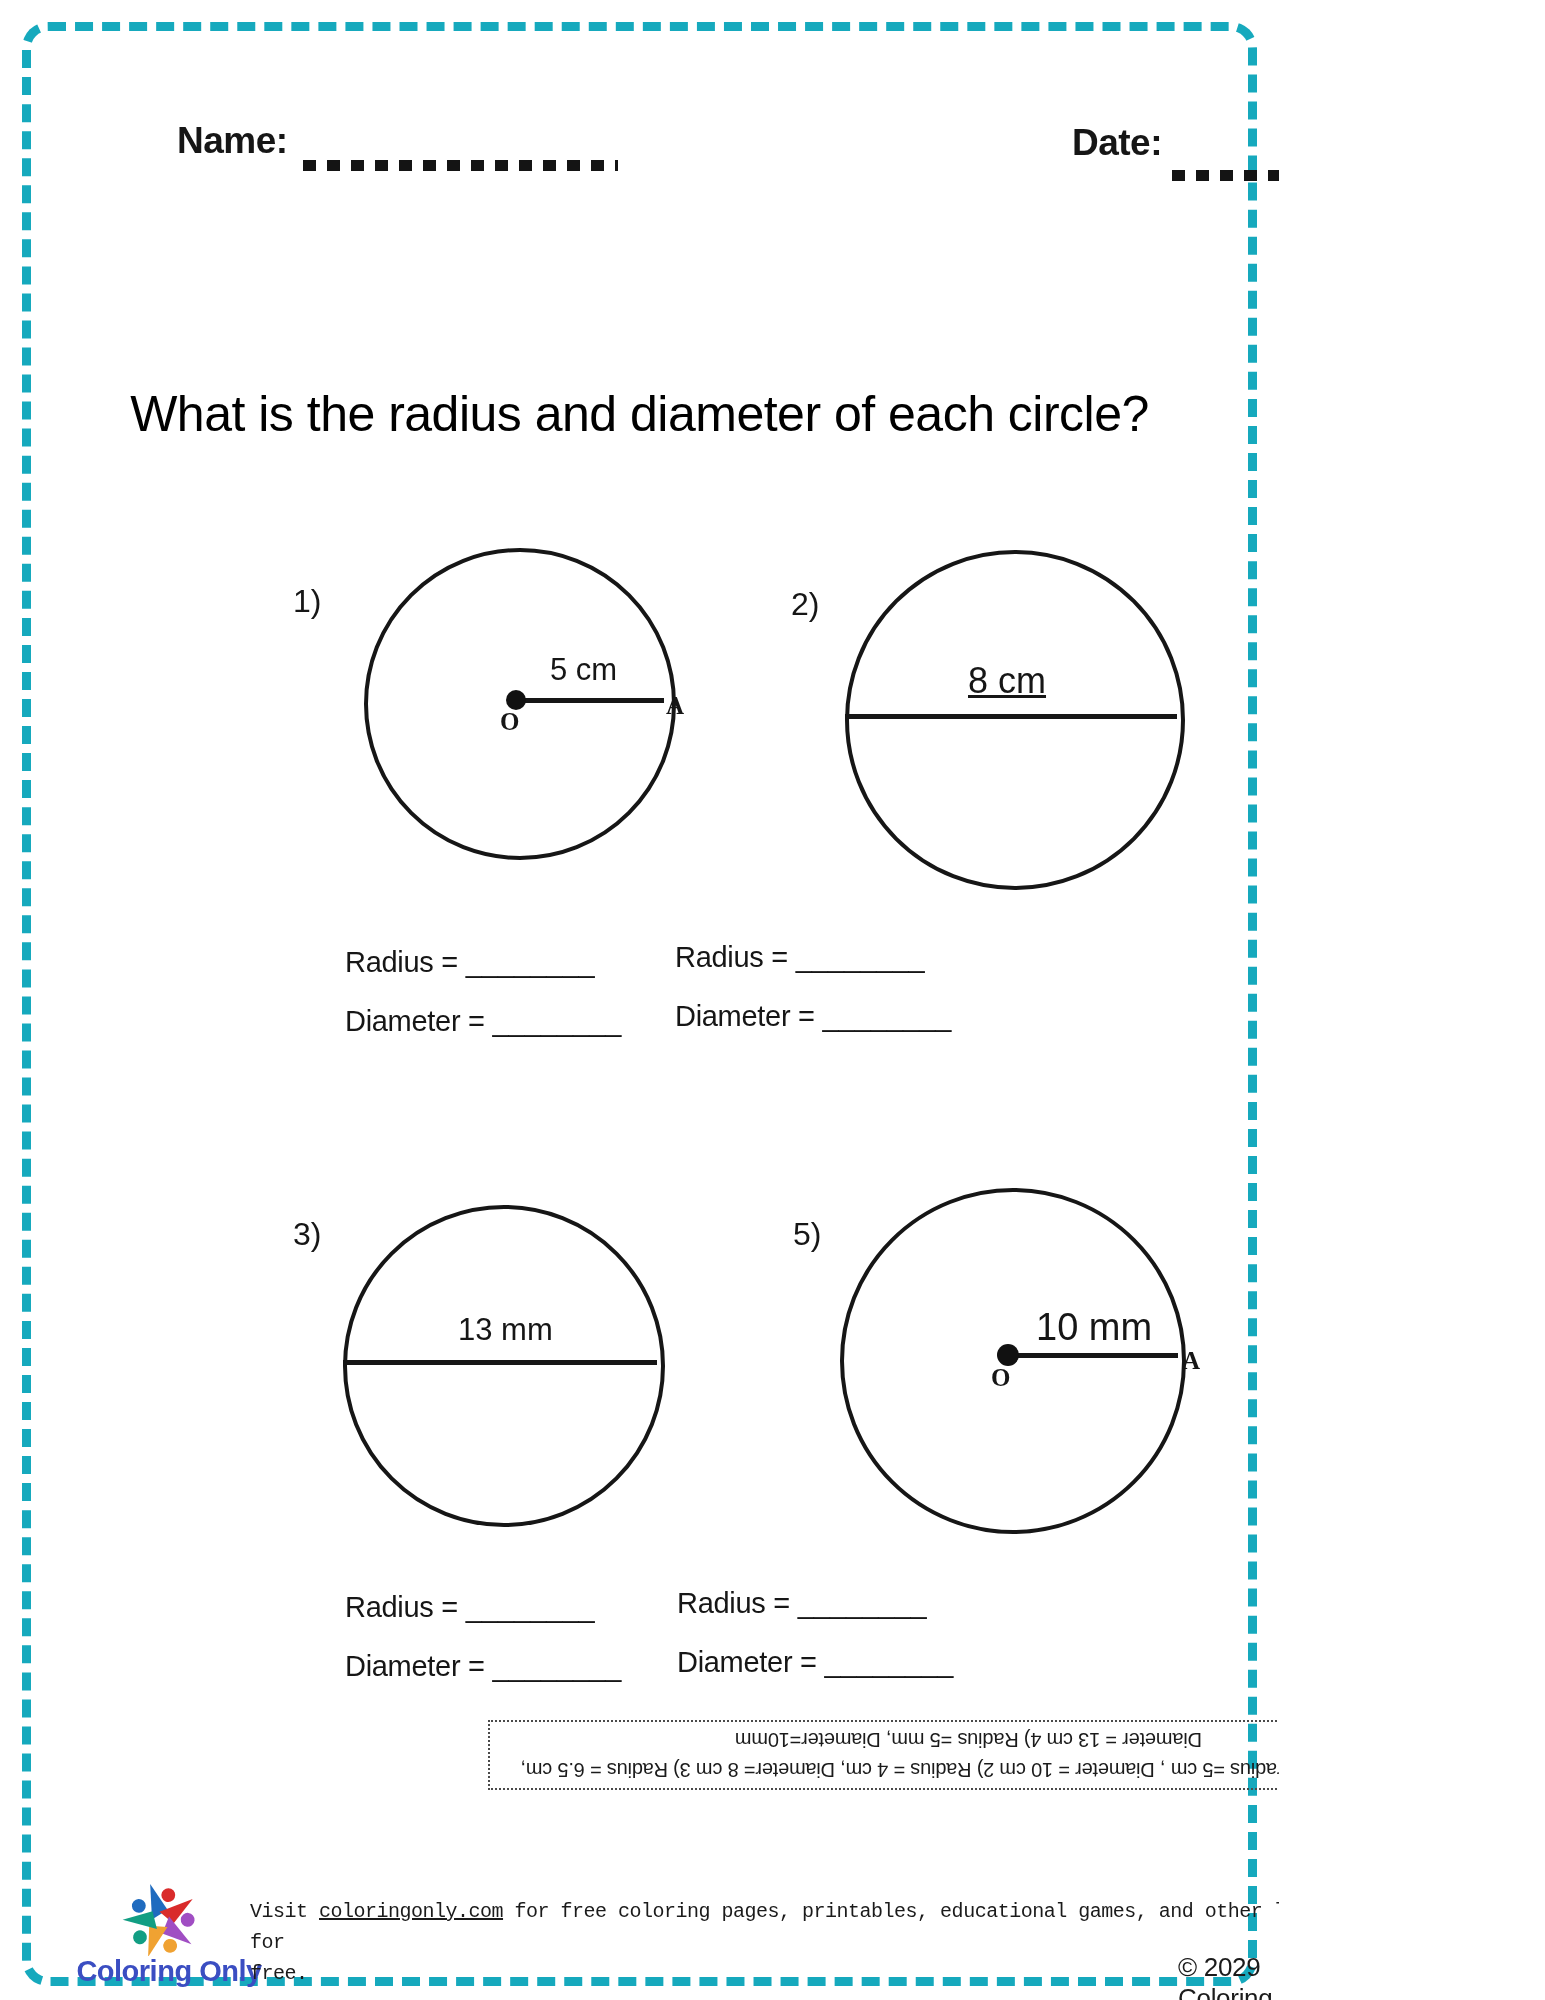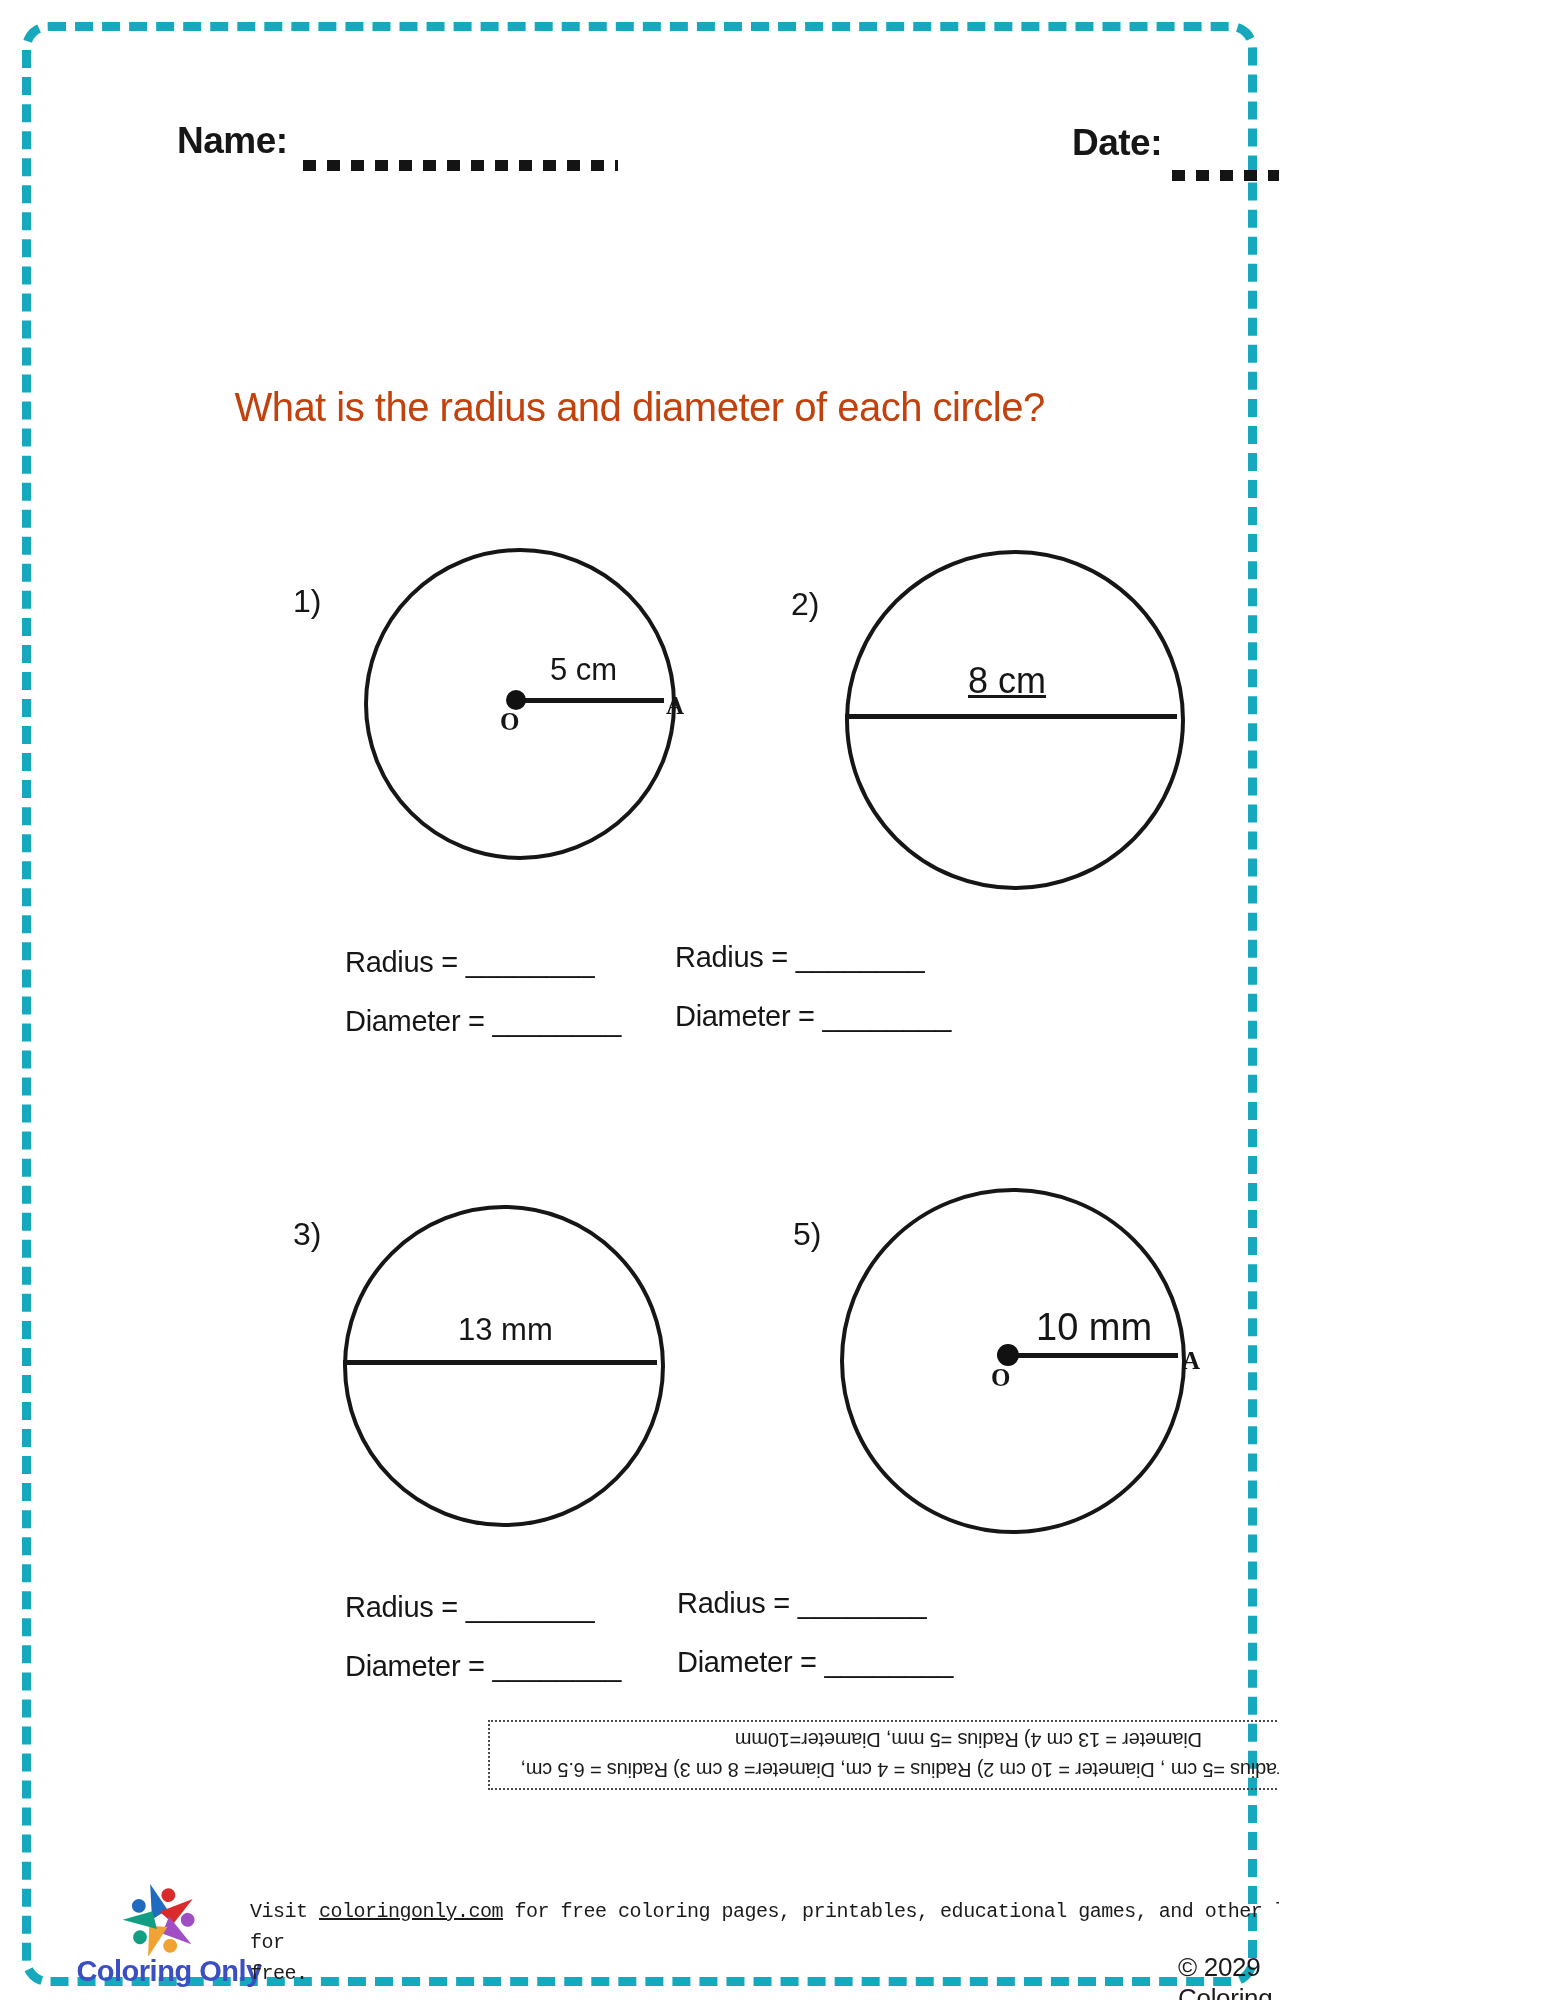--- a/index.html
+++ b/index.html
@@ -14,21 +14,21 @@
     border:9px dashed #16a9bd;border-radius:26px;pointer-events:none;
   }
   
   .hdr-label{font-size:37px;font-weight:700;letter-spacing:-0.5px;}
   .dotline{
     height:11px;
     background:repeating-linear-gradient(90deg,#141414 0 13px,transparent 13px 24px);
   }
   
   .title{width:100%;text-align:center;font-size:45px;font-weight:700;letter-spacing:-0.5px;}
-  .subtitle{width:100%;text-align:center;font-size:40px;font-weight:400;letter-spacing:-0.5px;color:#c2410c;}
+  .subtitle{width:100%;text-align:center;font-size:50px;font-weight:400;letter-spacing:-0.5px;color:#000000;}
   
   .prob-num{font-size:32px;}
   .circle{border:4px solid #161616;border-radius:50%;background:transparent;}
   .meas-line{background:#161616;height:5px;}
   .center-dot{width:20px;height:20px;border-radius:50%;background:#111;}
   .meas-label{font-size:31px;white-space:nowrap;}
   .oa-label{font-family:"Liberation Serif",serif;font-weight:700;font-size:25px;}
   
   .ans-block{font-size:29px;letter-spacing:-0.3px;}
   .ans-row{margin-bottom:26px;white-space:nowrap;}

